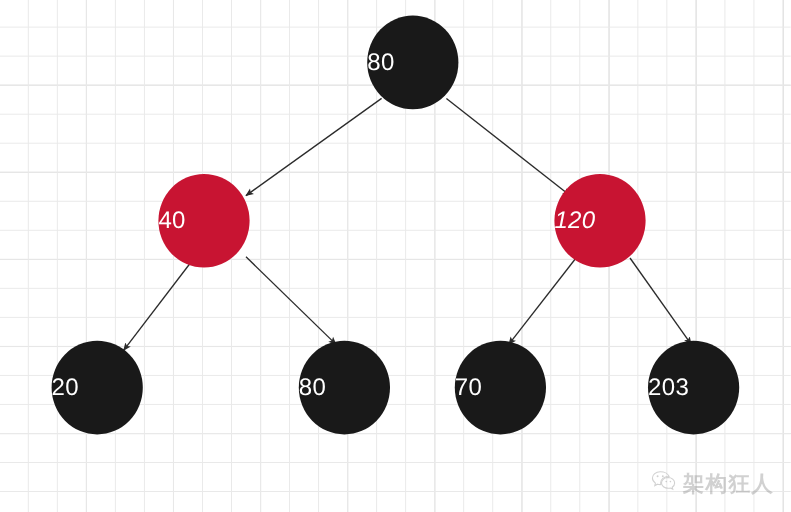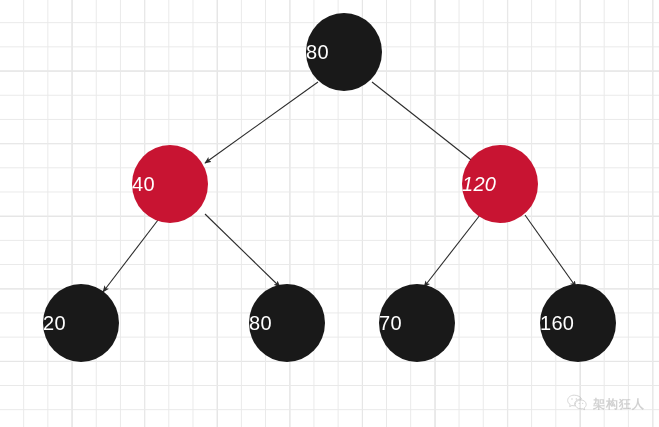--- a/index.html
+++ b/index.html
@@ -56,21 +56,21 @@
     position: absolute;
     right: 14px;
     bottom: 12px;
     display: flex;
     align-items: center;
     gap: 6px;
     opacity: 0.40;
   }
   #watermark .wm-text {
     font-family: "DejaVu Sans", sans-serif;
-    font-size: 12px;
+    font-size: 18px;
     color: #8d8d8d;
     letter-spacing: 1px;
     white-space: nowrap;
     font-weight: bold;
   }
   #watermark .wm-icon { display: block; }
 </style>
 </head>
 <body>
 
@@ -105,21 +105,21 @@
       <div class="tree-node node-black" style="left: 43px; top: 284px; width: 76px; height: 78px;">
         <span class="node-label">20</span>
       </div>
       <div class="tree-node node-black" style="left: 249px; top: 284px; width: 76px; height: 78px;">
         <span class="node-label">80</span>
       </div>
       <div class="tree-node node-black" style="left: 379px; top: 284px; width: 76px; height: 78px;">
         <span class="node-label">70</span>
       </div>
       <div class="tree-node node-black" style="left: 540px; top: 284px; width: 76px; height: 78px;">
-        <span class="node-label">160</span>
+        <span class="node-label">203</span>
       </div>
     </div>
 
   <div id="watermark">
     <span class="wm-icon">
       <svg width="20" height="17" viewBox="0 0 24 20" xmlns="http://www.w3.org/2000/svg">
         <path d="M8.6 1.2C4.3 1.2 0.8 4.0 0.8 7.5c0 2.0 1.2 3.8 3.0 5.0L3.2 15l2.7-1.4c0.9 0.25 1.8 0.4 2.7 0.4 0.25 0 0.5 0 0.74-0.03-0.2-0.6-0.3-1.2-0.3-1.8 0-3.5 3.4-6.3 7.6-6.3 0.28 0 0.55 0.01 0.82 0.04C16.7 3.3 13.0 1.2 8.6 1.2z" fill="none" stroke="#8d8d8d" stroke-width="1.1"></path>
         <circle cx="6.0" cy="5.7" r="0.95" fill="#8d8d8d"></circle>
         <circle cx="11.2" cy="5.7" r="0.95" fill="#8d8d8d"></circle>
         <path d="M16.6 6.9c-3.7 0-6.7 2.4-6.7 5.4 0 3.0 3.0 5.4 6.7 5.4 0.8 0 1.55-0.11 2.25-0.32l2.3 1.2-0.56-1.95c1.5-1.0 2.45-2.55 2.45-4.3 0-3.0-3.0-5.4-6.45-5.4z" fill="none" stroke="#8d8d8d" stroke-width="1.1"></path>

